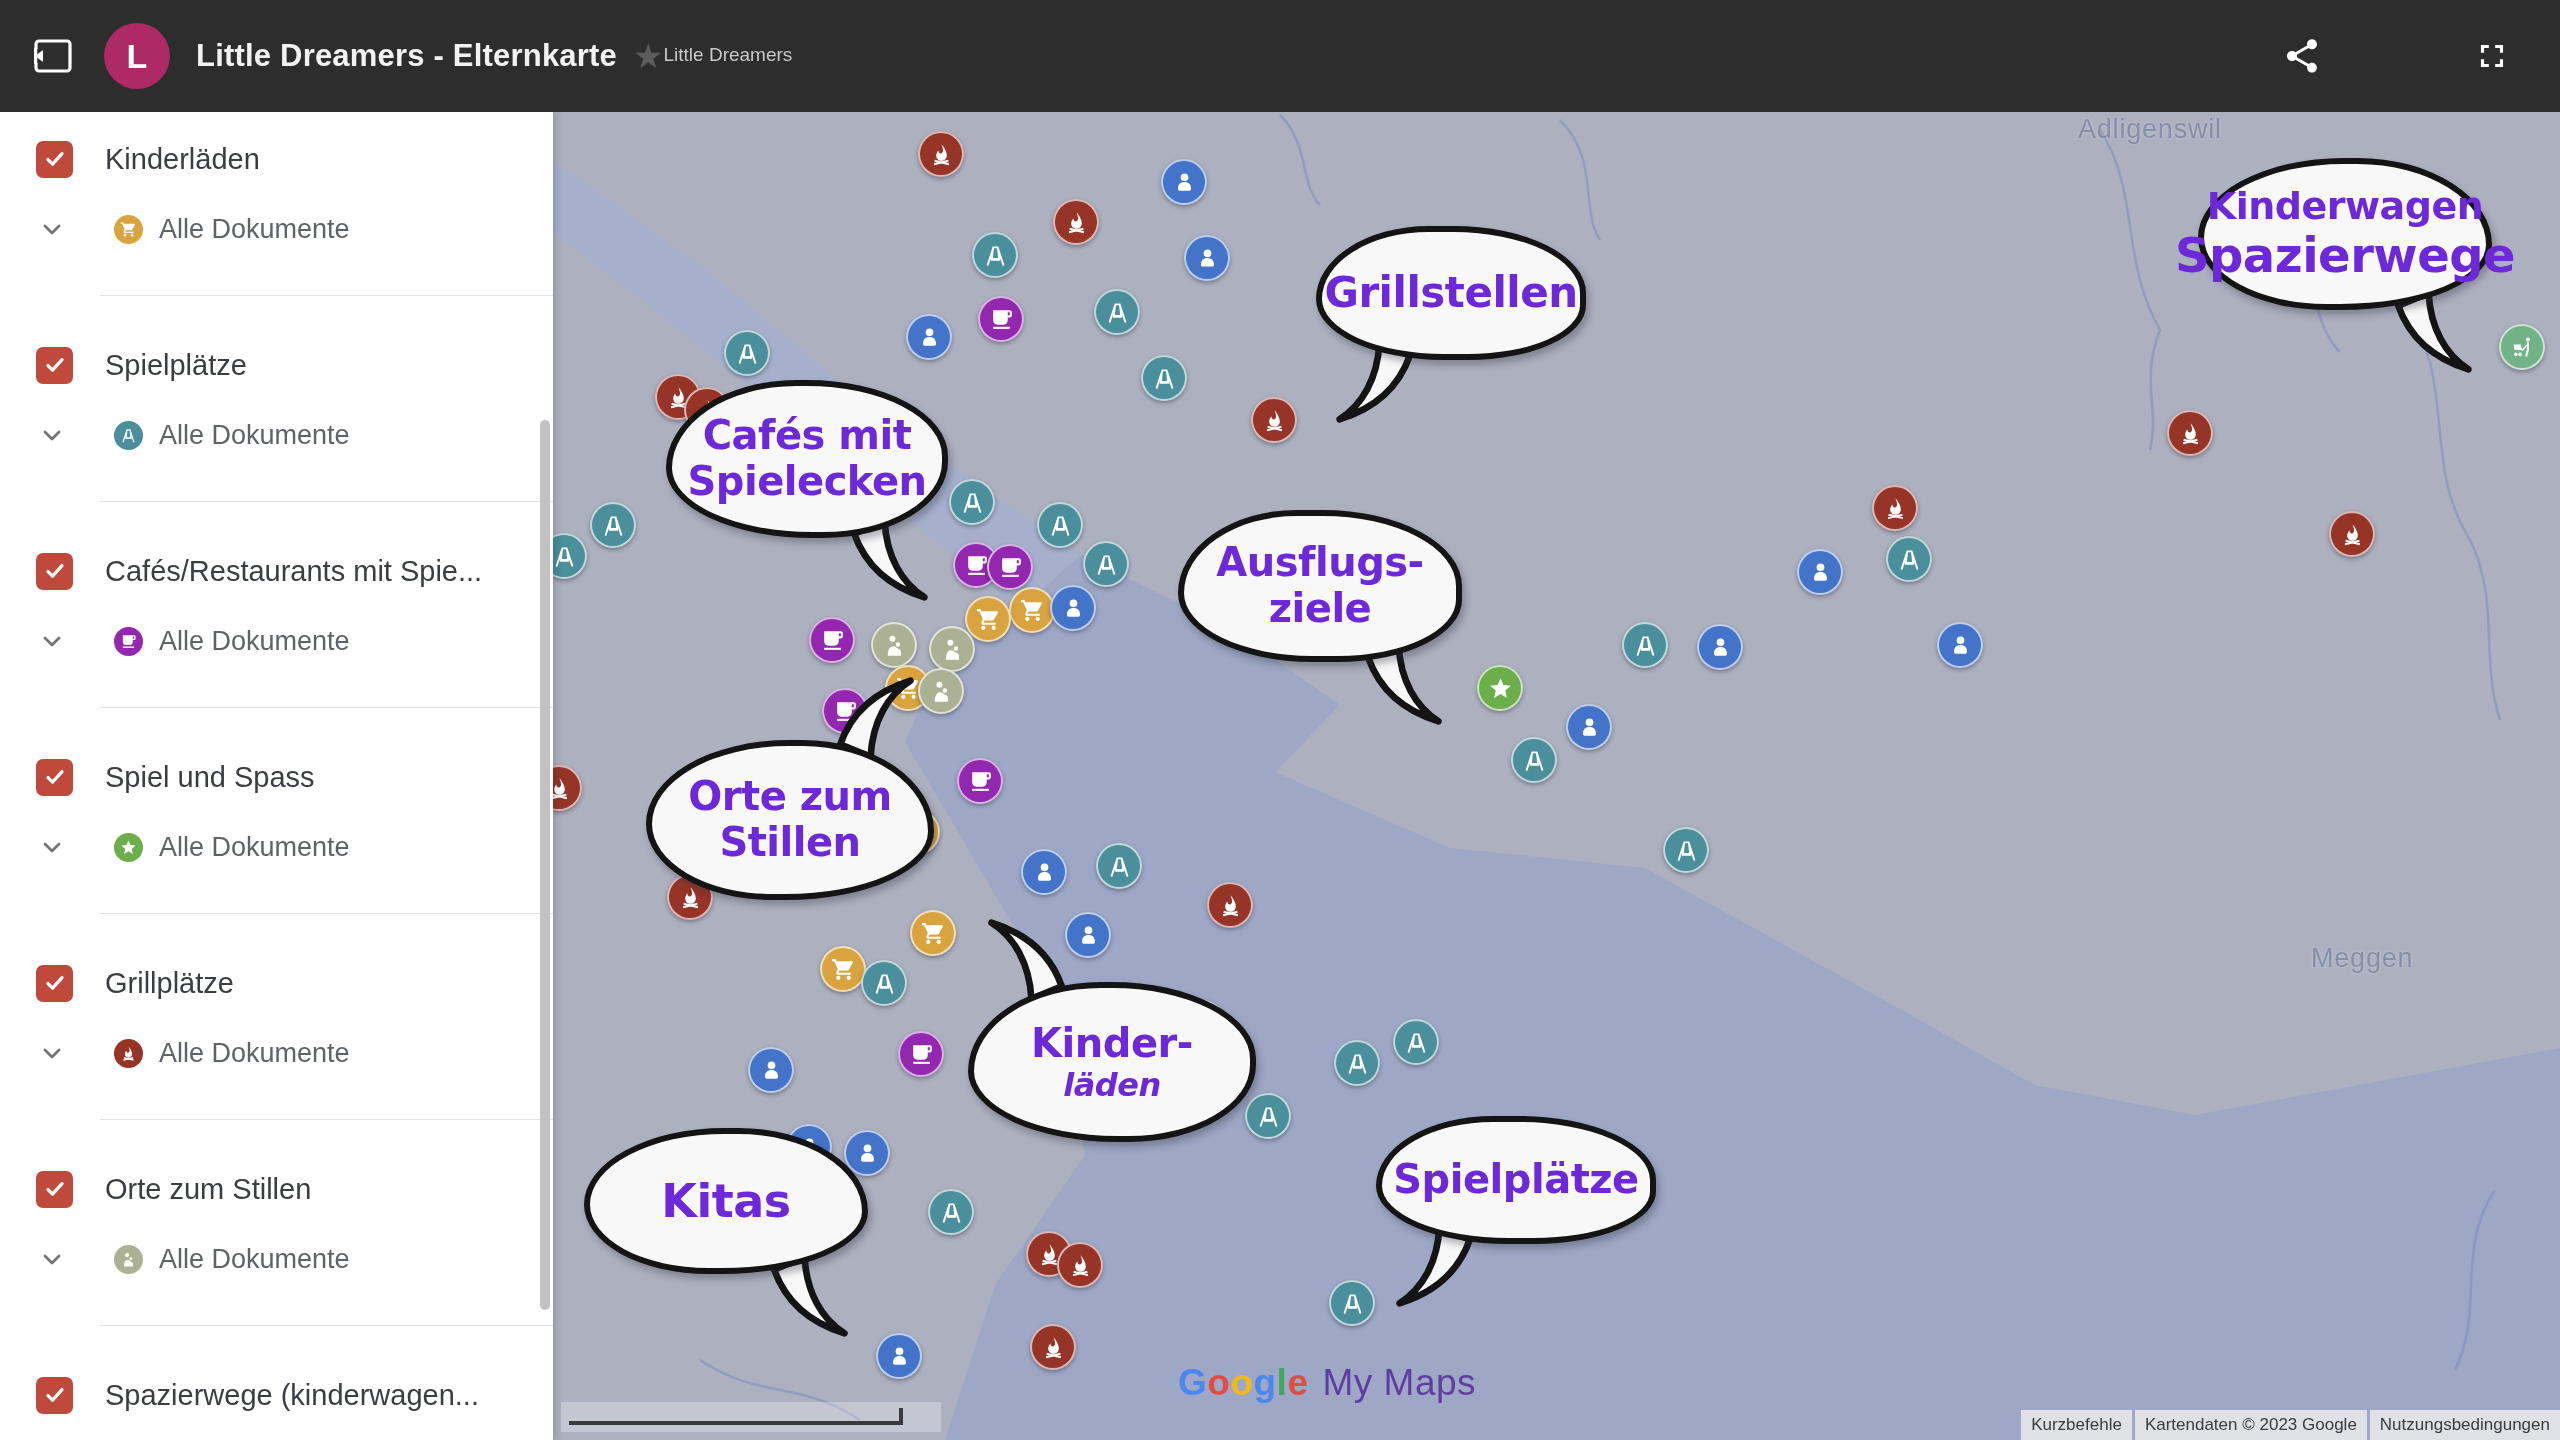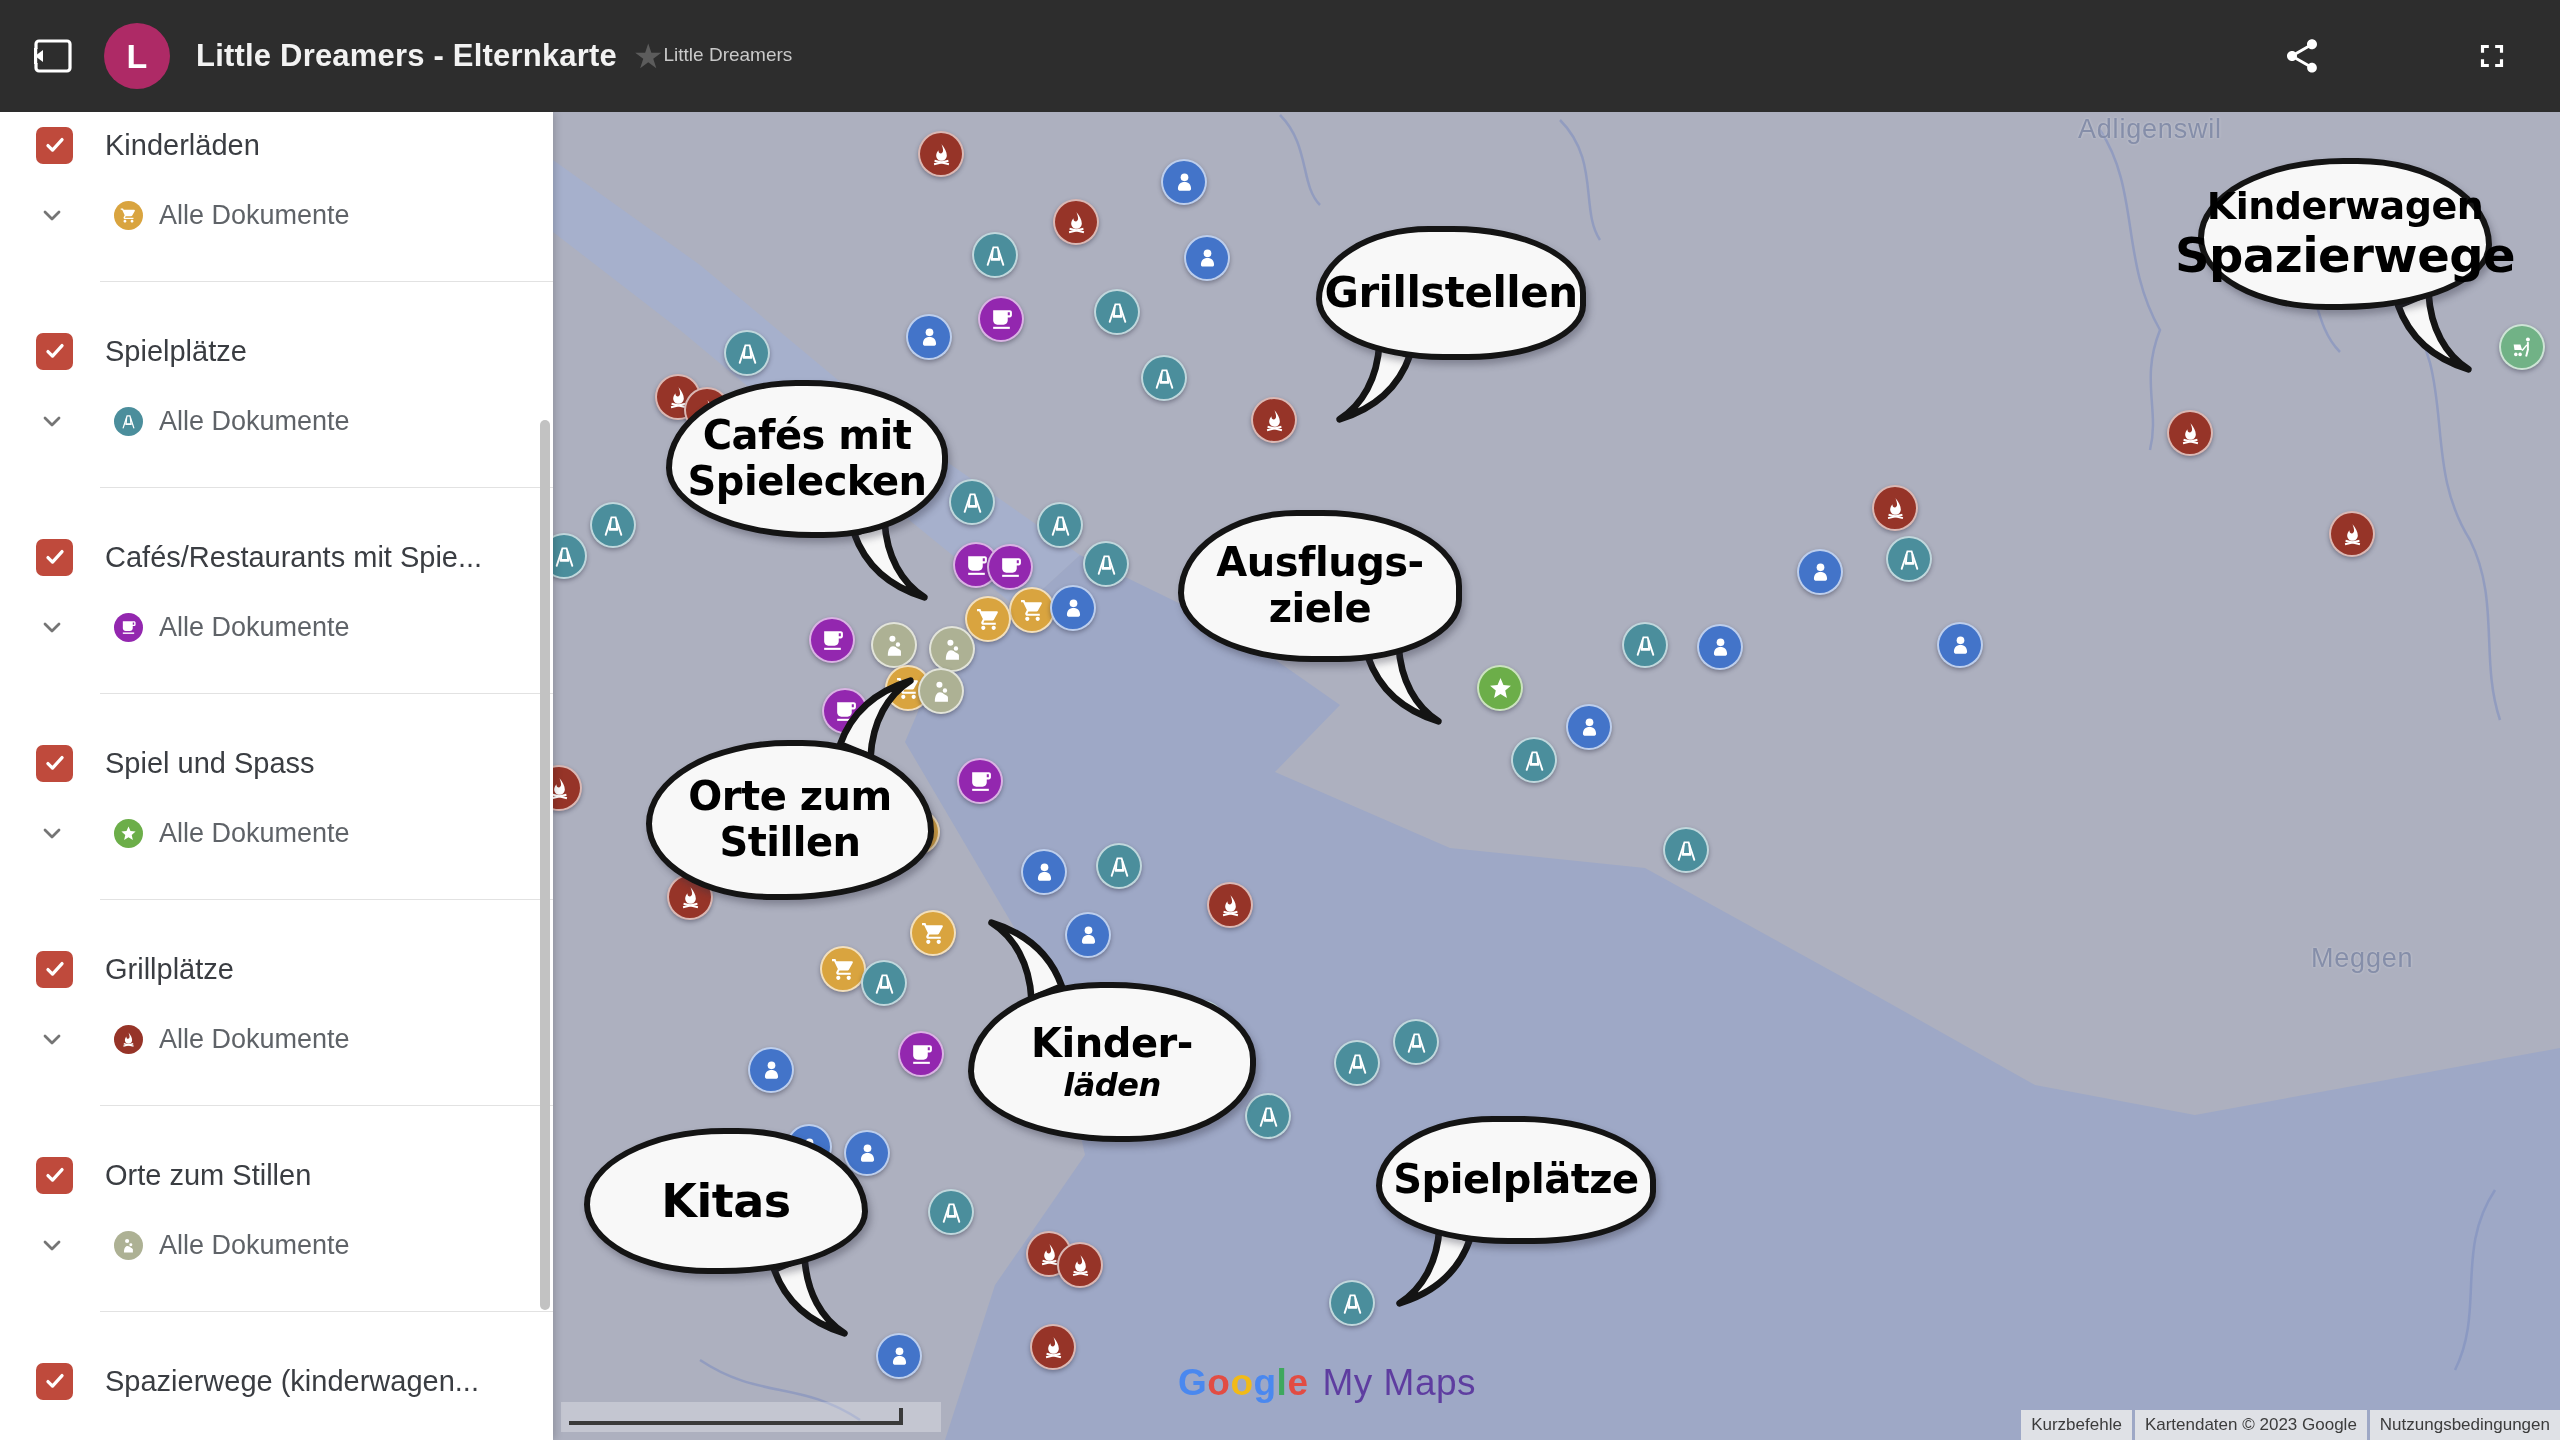--- a/index.html
+++ b/index.html
@@ -16,42 +16,42 @@
   #fav-star{color:#5c5c5c;font-size:34px;line-height:1;}
   #map-subtitle{color:#c9c9c9;font-size:19px;margin-top:6px;}
   #topbar-spacer{flex:1;}
   .topbar-icon{width:60px;height:60px;display:flex;align-items:center;justify-content:center;cursor:pointer;}
   #share-btn{margin-right:130px;}
   #fullscreen-btn{margin-right:38px;}
 
   
   #sidebar{position:absolute;left:0;top:112px;width:553px;height:1328px;background:#ffffff;z-index:40;overflow:hidden;box-shadow:2px 0 8px rgba(0,0,0,.18);}
   .layer{padding-top:38px;}
-  .layer:first-child{padding-top:2px;}
+  .layer:first-child{padding-top:16px;}
   .layer-head{height:62px;display:flex;align-items:center;padding-left:36px;}
   .cbx{width:37px;height:37px;border-radius:7px;display:flex;align-items:center;justify-content:center;flex:0 0 auto;cursor:pointer;}
   .layer-title{margin-left:32px;font-size:29px;font-weight:500;color:#3a3d42;white-space:nowrap;overflow:hidden;text-overflow:ellipsis;max-width:420px;cursor:pointer;}
   .layer-sub{margin-top:16px;height:46px;display:flex;align-items:center;padding-left:30px;}
   .chev{width:44px;height:44px;display:flex;align-items:center;justify-content:center;cursor:pointer;}
   .doc-icon{width:29px;height:29px;border-radius:50%;margin-left:40px;display:flex;align-items:center;justify-content:center;flex:0 0 auto;}
   .doc-label{margin-left:16px;font-size:27px;color:#5f6368;cursor:pointer;}
   .divider{margin-top:43px;margin-left:100px;height:1px;background:#e2e2e2;}
   #sidebar-scrollbar{position:absolute;right:3px;top:308px;width:10px;height:890px;border-radius:5px;background:#c2c2c2;}
 
   
   #map{position:absolute;left:553px;top:112px;right:0;bottom:0;background:#adb0bf;overflow:hidden;z-index:10;}
   #map-svg{position:absolute;left:0;top:0;}
   .place-label{position:absolute;color:#858ea9;font-size:27px;letter-spacing:.8px;text-shadow:0 0 3px rgba(255,255,255,.35);white-space:nowrap;}
 
   .marker{position:absolute;width:42px;height:42px;border-radius:50%;border:2px solid rgba(255,255,255,.65);box-shadow:0 2px 4px rgba(40,40,60,.4);display:flex;align-items:center;justify-content:center;cursor:pointer;}
   .marker svg{width:25px;height:25px;fill:#fff;}
 
   .bubble{position:absolute;z-index:30;}
   .bubble-body{position:relative;z-index:2;background:#f8f8f8;border:6px solid #141414;display:flex;flex-direction:column;align-items:center;justify-content:center;text-align:center;box-shadow:3px 5px 7px rgba(50,50,65,.35);}
-  .bubble-body span{font-family:"DejaVu Sans",sans-serif;font-weight:bold;color:#000000;line-height:1.14;letter-spacing:-.5px;white-space:nowrap;}
+  .bubble-body span{font-family:"DejaVu Sans",sans-serif;font-weight:bold;color:#6d28d9;line-height:1.14;letter-spacing:-.5px;white-space:nowrap;}
   .tail{position:absolute;z-index:1;width:95px;height:95px;}
 
   #scale-bar{position:absolute;left:8px;bottom:8px;width:380px;height:30px;background:rgba(255,255,255,.28);display:flex;align-items:flex-end;padding:0 14px 7px 8px;box-sizing:border-box;}
   #scale-line{width:330px;height:13px;border-bottom:4px solid #3a3a3a;border-right:4px solid #3a3a3a;}
 
   #watermark{position:absolute;left:625px;bottom:36px;font-size:37px;font-weight:bold;letter-spacing:.5px;display:flex;align-items:baseline;opacity:.9;}
   #watermark .suffix{color:#4c1d95;font-weight:normal;margin-left:14px;opacity:.85;}
 
   #attribution{position:absolute;right:0;bottom:0;display:flex;gap:3px;z-index:25;}
   .attr-chip{background:rgba(232,232,234,.88);color:#3c3c3c;font-size:17px;padding:5px 10px;white-space:nowrap;cursor:pointer;}

